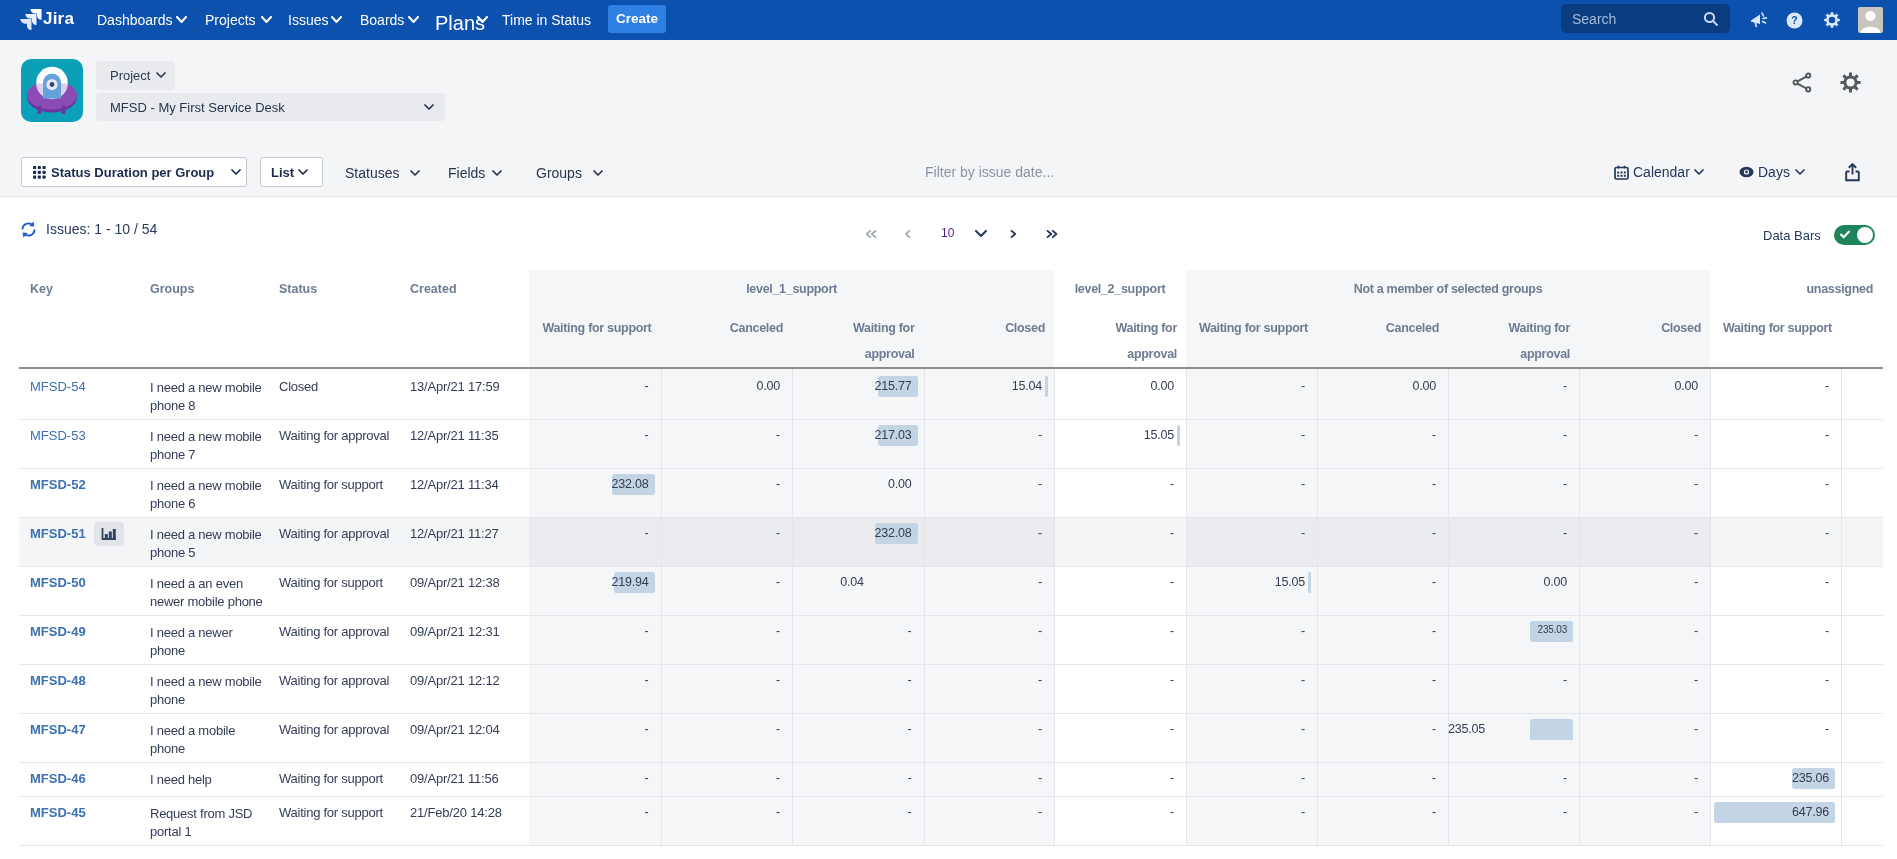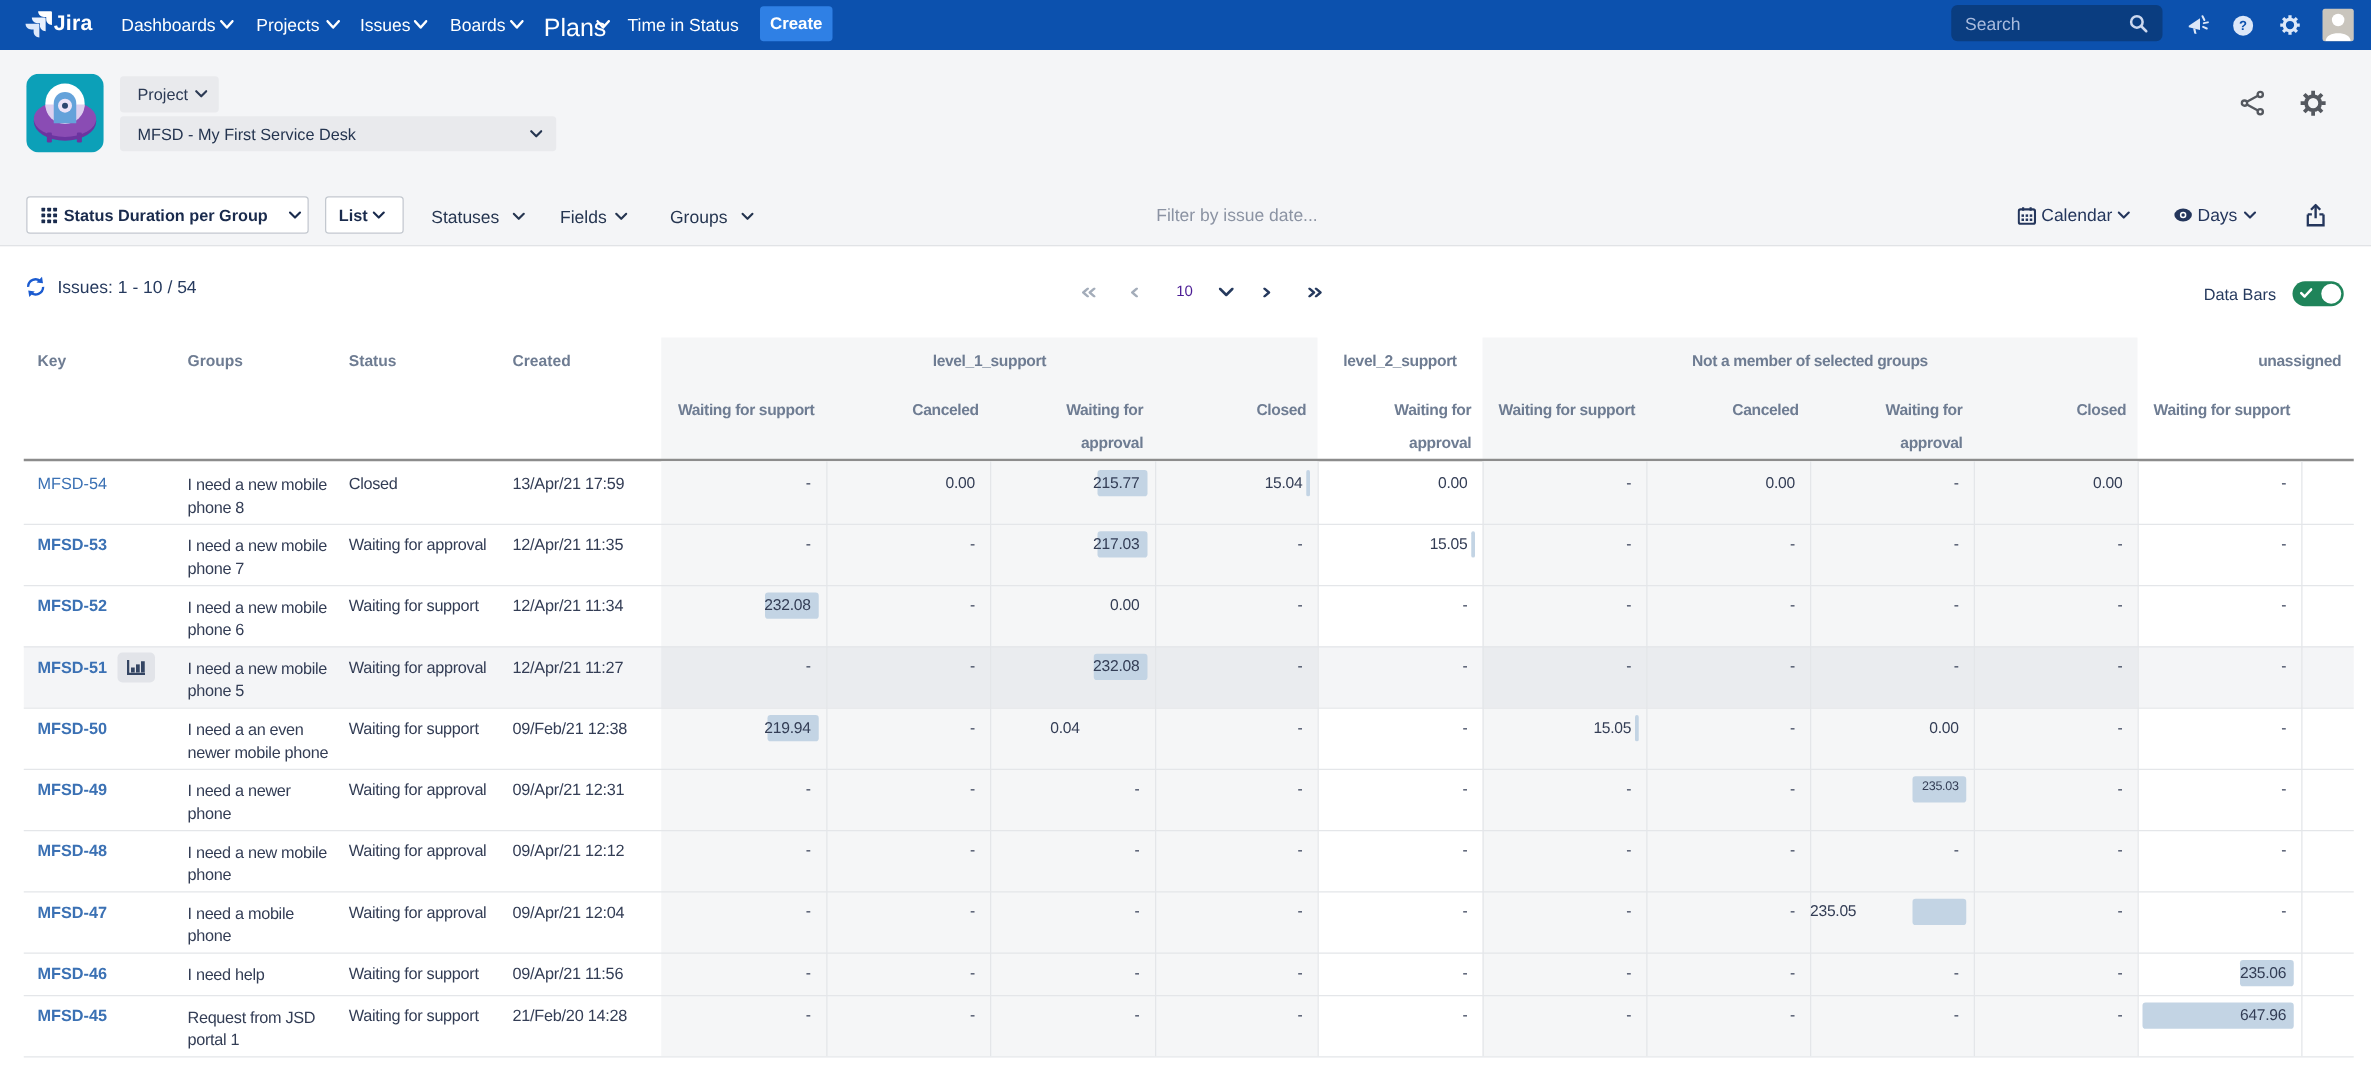--- a/index.html
+++ b/index.html
@@ -248,21 +248,21 @@
 <div class="a" style="left:877.5px;top:376px;width:40px;height:21px;background:#c3d4e4;border-radius:2.5px"></div>
 <div class="a" style="left:792.5px;top:379px;width:119px;text-align:right;font-size:12.5px;color:#333d55;letter-spacing:-0.2px">215.77</div>
 <div class="a" style="left:1045px;top:376px;width:3px;height:21px;background:#c3d4e4;border-radius:2.5px"></div>
 <div class="a" style="left:923px;top:379px;width:119px;text-align:right;font-size:12.5px;color:#333d55;letter-spacing:-0.2px">15.04</div>
 <div class="a" style="left:1055px;top:379px;width:119px;text-align:right;font-size:12.5px;color:#333d55;letter-spacing:-0.2px">0.00</div>
 <div class="a" style="left:1186px;top:379px;width:119px;text-align:right;font-size:12.5px;color:#333d55;letter-spacing:-0.2px">-</div>
 <div class="a" style="left:1317px;top:379px;width:119px;text-align:right;font-size:12.5px;color:#333d55;letter-spacing:-0.2px">0.00</div>
 <div class="a" style="left:1448px;top:379px;width:119px;text-align:right;font-size:12.5px;color:#333d55;letter-spacing:-0.2px">-</div>
 <div class="a" style="left:1579px;top:379px;width:119px;text-align:right;font-size:12.5px;color:#333d55;letter-spacing:-0.2px">0.00</div>
 <div class="a" style="left:1710px;top:379px;width:119px;text-align:right;font-size:12.5px;color:#333d55;letter-spacing:-0.2px">-</div>
-<div class="a" style="left:30px;top:428px;font-size:13px;font-weight:bold;color:#3b71b4">MFSD-53</div>
+<div class="a" style="left:30px;top:428px;font-size:13px;font-weight:normal;color:#3b71b4">MFSD-53</div>
 <div class="a" style="left:150px;top:428px;font-size:13px;color:#333d55;line-height:17.5px;letter-spacing:-0.25px">I need a new mobile<br>phone 7</div>
 <div class="a" style="left:279px;top:428px;font-size:13px;color:#333d55;letter-spacing:-0.25px">Waiting for approval</div>
 <div class="a" style="left:410px;top:428px;font-size:13px;color:#333d55;letter-spacing:-0.2px">12/Apr/21 11:35</div>
 <div class="a" style="left:529.5px;top:428px;width:119px;text-align:right;font-size:12.5px;color:#333d55;letter-spacing:-0.2px">-</div>
 <div class="a" style="left:661px;top:428px;width:119px;text-align:right;font-size:12.5px;color:#333d55;letter-spacing:-0.2px">-</div>
 <div class="a" style="left:877.5px;top:425px;width:40px;height:21px;background:#c3d4e4;border-radius:2.5px"></div>
 <div class="a" style="left:792.5px;top:428px;width:119px;text-align:right;font-size:12.5px;color:#333d55;letter-spacing:-0.2px">217.03</div>
 <div class="a" style="left:923px;top:428px;width:119px;text-align:right;font-size:12.5px;color:#333d55;letter-spacing:-0.2px">-</div>
 <div class="a" style="left:1177px;top:425px;width:3px;height:21px;background:#c3d4e4;border-radius:2.5px"></div>
 <div class="a" style="left:1055px;top:428px;width:119px;text-align:right;font-size:12.5px;color:#333d55;letter-spacing:-0.2px">15.05</div>
@@ -304,21 +304,21 @@
 <div class="a" style="left:923px;top:526px;width:119px;text-align:right;font-size:12.5px;color:#333d55;letter-spacing:-0.2px">-</div>
 <div class="a" style="left:1055px;top:526px;width:119px;text-align:right;font-size:12.5px;color:#333d55;letter-spacing:-0.2px">-</div>
 <div class="a" style="left:1186px;top:526px;width:119px;text-align:right;font-size:12.5px;color:#333d55;letter-spacing:-0.2px">-</div>
 <div class="a" style="left:1317px;top:526px;width:119px;text-align:right;font-size:12.5px;color:#333d55;letter-spacing:-0.2px">-</div>
 <div class="a" style="left:1448px;top:526px;width:119px;text-align:right;font-size:12.5px;color:#333d55;letter-spacing:-0.2px">-</div>
 <div class="a" style="left:1579px;top:526px;width:119px;text-align:right;font-size:12.5px;color:#333d55;letter-spacing:-0.2px">-</div>
 <div class="a" style="left:1710px;top:526px;width:119px;text-align:right;font-size:12.5px;color:#333d55;letter-spacing:-0.2px">-</div>
 <div class="a" style="left:30px;top:575px;font-size:13px;font-weight:bold;color:#3b71b4">MFSD-50</div>
 <div class="a" style="left:150px;top:575px;font-size:13px;color:#333d55;line-height:17.5px;letter-spacing:-0.25px">I need a an even<br>newer mobile phone</div>
 <div class="a" style="left:279px;top:575px;font-size:13px;color:#333d55;letter-spacing:-0.25px">Waiting for support</div>
-<div class="a" style="left:410px;top:575px;font-size:13px;color:#333d55;letter-spacing:-0.2px">09/Feb/21 12:38</div>
+<div class="a" style="left:410px;top:575px;font-size:13px;color:#333d55;letter-spacing:-0.2px">09/Apr/21 12:38</div>
 <div class="a" style="left:613.5px;top:572px;width:41px;height:21px;background:#c3d4e4;border-radius:2.5px"></div>
 <div class="a" style="left:529.5px;top:575px;width:119px;text-align:right;font-size:12.5px;color:#333d55;letter-spacing:-0.2px">219.94</div>
 <div class="a" style="left:661px;top:575px;width:119px;text-align:right;font-size:12.5px;color:#333d55;letter-spacing:-0.2px">-</div>
 <div class="a" style="left:792.5px;top:575px;width:119px;text-align:center;font-size:12.5px;color:#333d55;letter-spacing:-0.2px">0.04</div>
 <div class="a" style="left:923px;top:575px;width:119px;text-align:right;font-size:12.5px;color:#333d55;letter-spacing:-0.2px">-</div>
 <div class="a" style="left:1055px;top:575px;width:119px;text-align:right;font-size:12.5px;color:#333d55;letter-spacing:-0.2px">-</div>
 <div class="a" style="left:1308px;top:572px;width:3px;height:21px;background:#c3d4e4;border-radius:2.5px"></div>
 <div class="a" style="left:1186px;top:575px;width:119px;text-align:right;font-size:12.5px;color:#333d55;letter-spacing:-0.2px">15.05</div>
 <div class="a" style="left:1317px;top:575px;width:119px;text-align:right;font-size:12.5px;color:#333d55;letter-spacing:-0.2px">-</div>
 <div class="a" style="left:1448px;top:575px;width:119px;text-align:right;font-size:12.5px;color:#333d55;letter-spacing:-0.2px">0.00</div>

